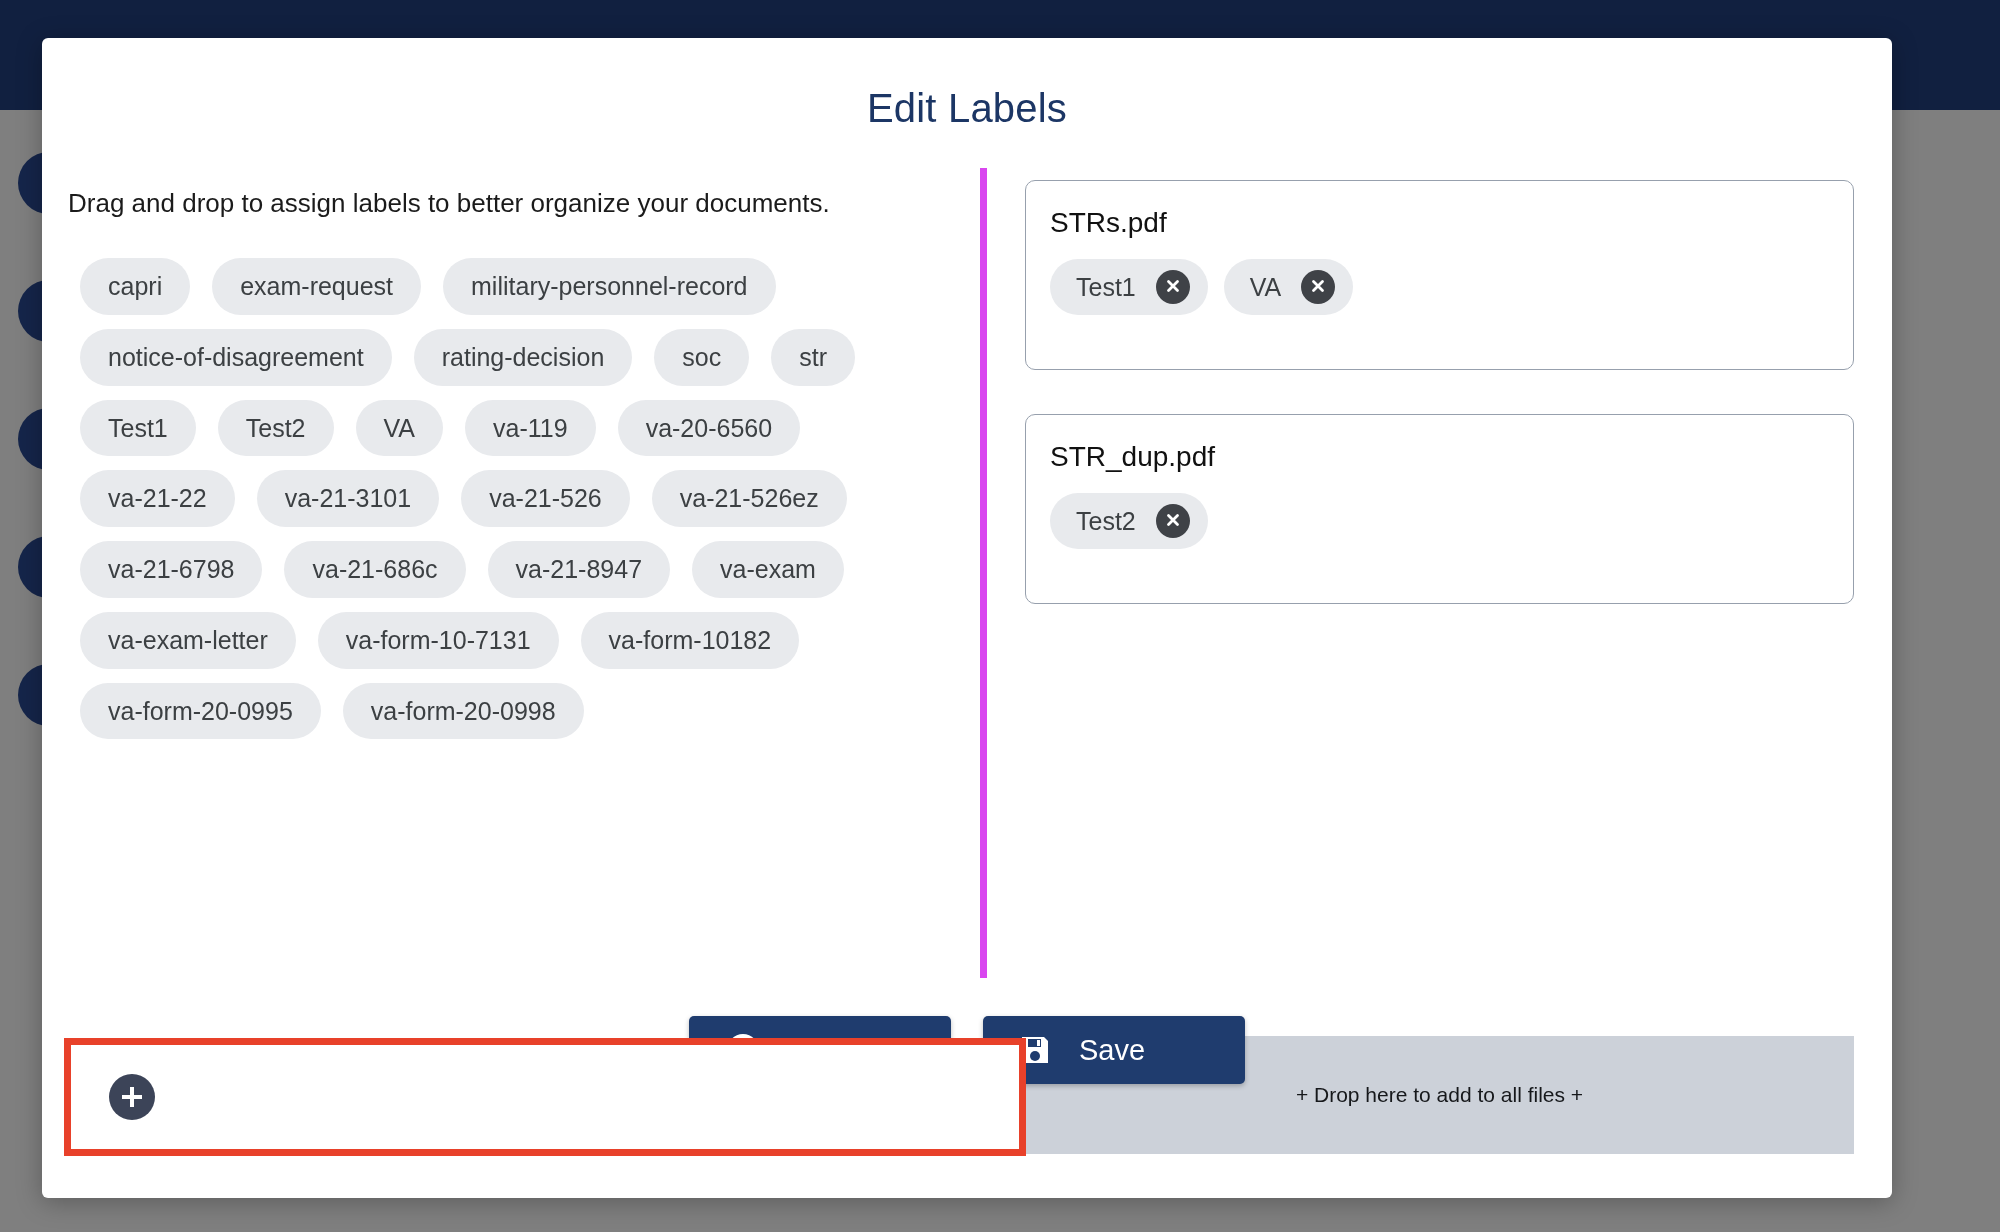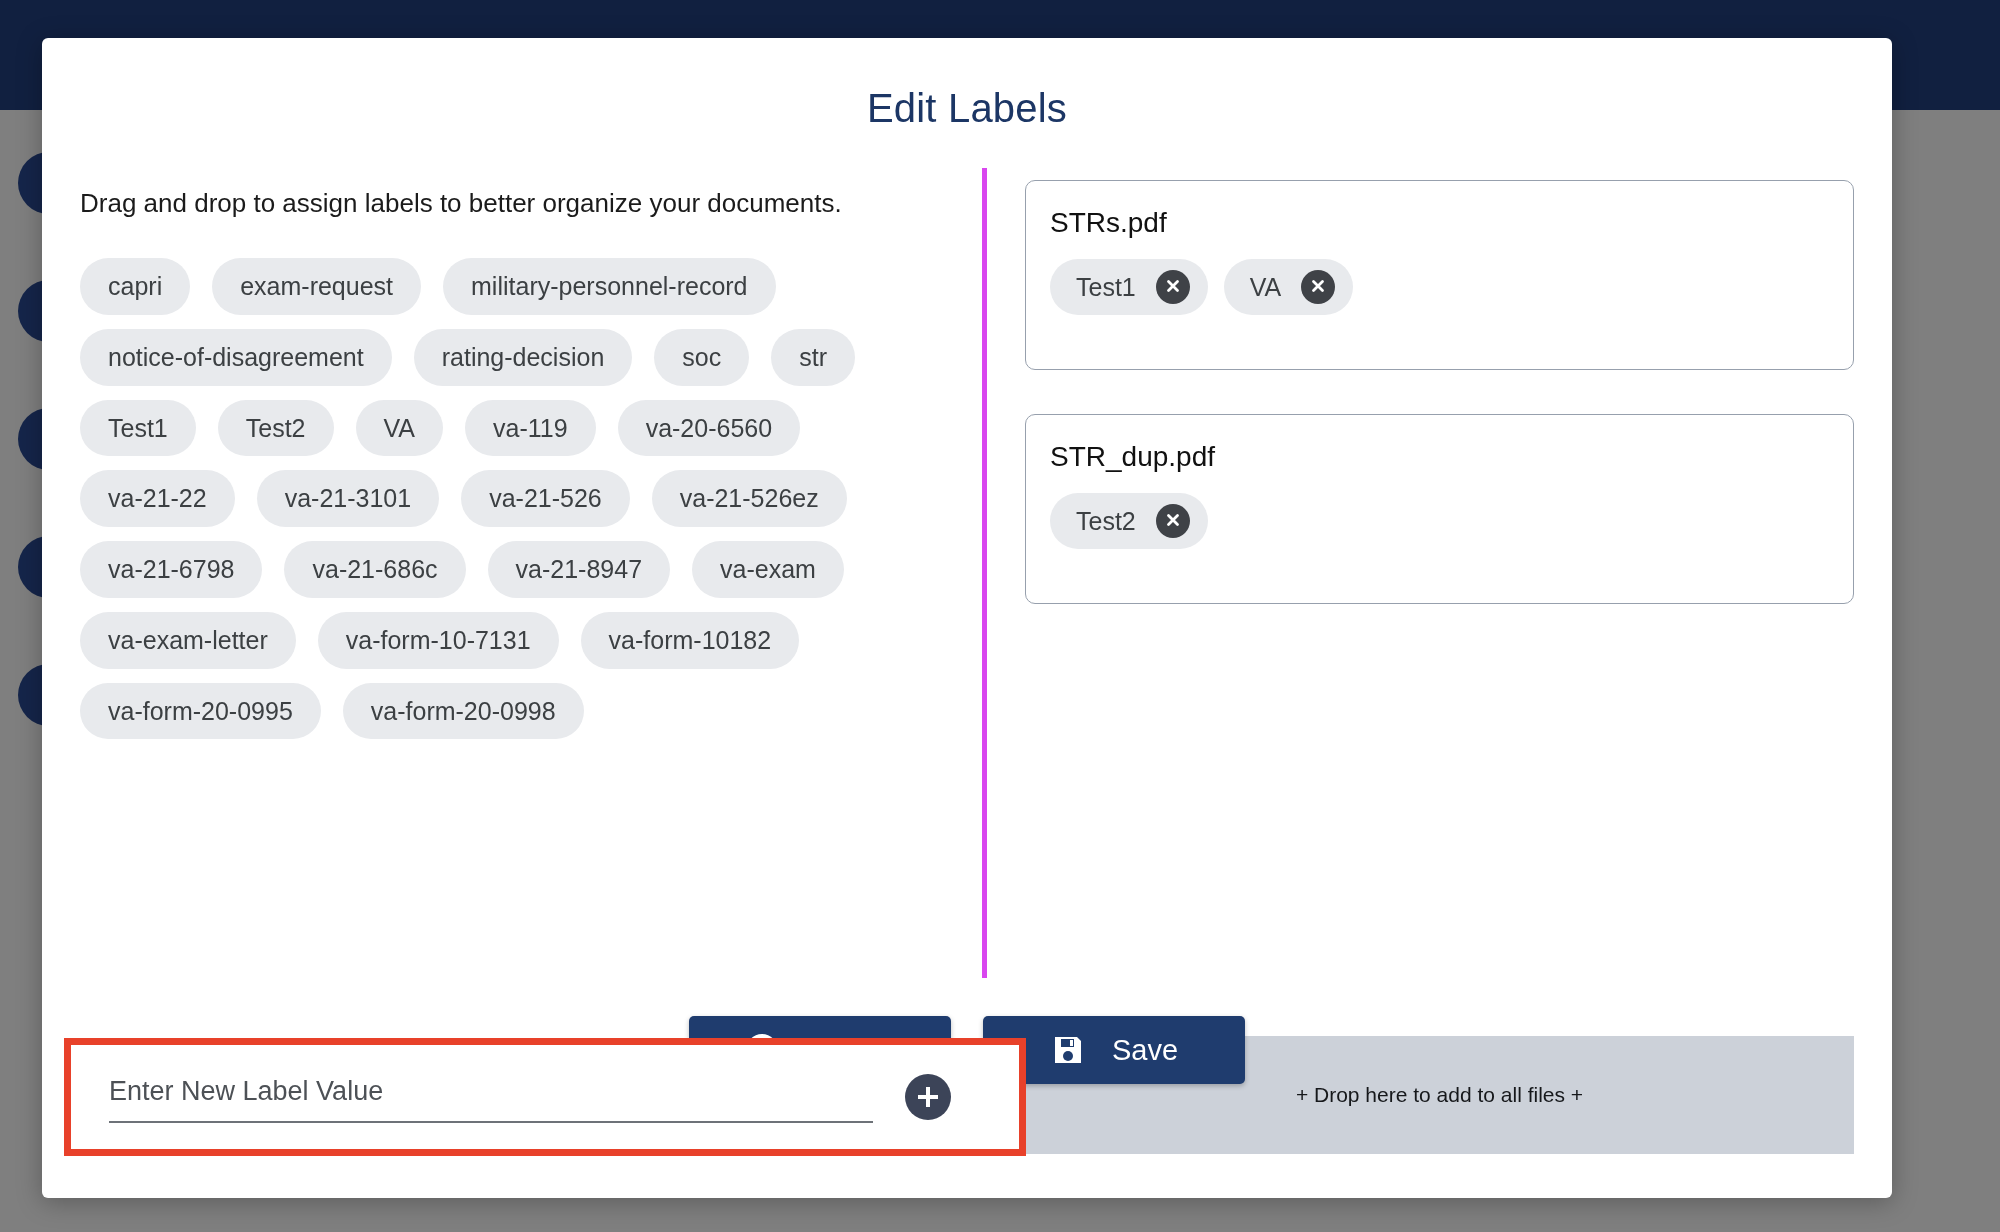--- a/index.html
+++ b/index.html
@@ -60,22 +60,22 @@
   #modal-body {
     position: absolute;
     top: 130px; left: 0; right: 0; bottom: 220px;
     display: flex;
   }
 
   
   #left-pane {
     width: 945px;
     position: relative;
-    border-right: 5px solid #d946ef;
-    padding-left: 38px;
+    border-right: 7px solid #d946ef;
+    padding-left: 26px;
     padding-right: 30px;
   }
   #instruction-text {
     font-size: 26px;
     color: #1b1b1b;
     margin-top: 20px;
     margin-bottom: 28px;
   }
   #label-chip-scroll {
     position: absolute;
@@ -221,21 +221,20 @@
   }
   .footer-button {
     background: #1f3c6e;
     color: #ffffff;
     border: none;
     border-radius: 5px;
     height: 68px;
     min-width: 262px;
     display: flex;
     align-items: center;
-    justify-content: center;
     gap: 26px;
     font-size: 29px;
     font-family: "Liberation Sans", sans-serif;
     cursor: pointer;
     padding: 0 34px;
     box-shadow: 0 2px 5px rgba(0,0,0,0.25);
   }
   .footer-button svg { display: block; flex: 0 0 auto; }
 </style>
 </head>
@@ -329,23 +328,20 @@
             </div>
           </div>
         </div>
       <div id="drop-all-zone">+ Drop here to add to all files +</div>
     </div>
 
   </div>
 
   <div id="new-label-highlight">
     <div id="new-label-row">
-      <div id="new-label-input-wrap">
-        <input id="new-label-input" type="text" placeholder="Enter New Label Value" style="">
-      </div>
       <button id="add-label-button">
         <span>
           <svg width="26" height="26" viewBox="0 0 26 26" aria-hidden="true">
             <rect x="11" y="3" width="4" height="20" fill="#ffffff"></rect>
             <rect x="3" y="11" width="20" height="4" fill="#ffffff"></rect>
           </svg>
         </span>
       </button>
     </div>
   </div>

